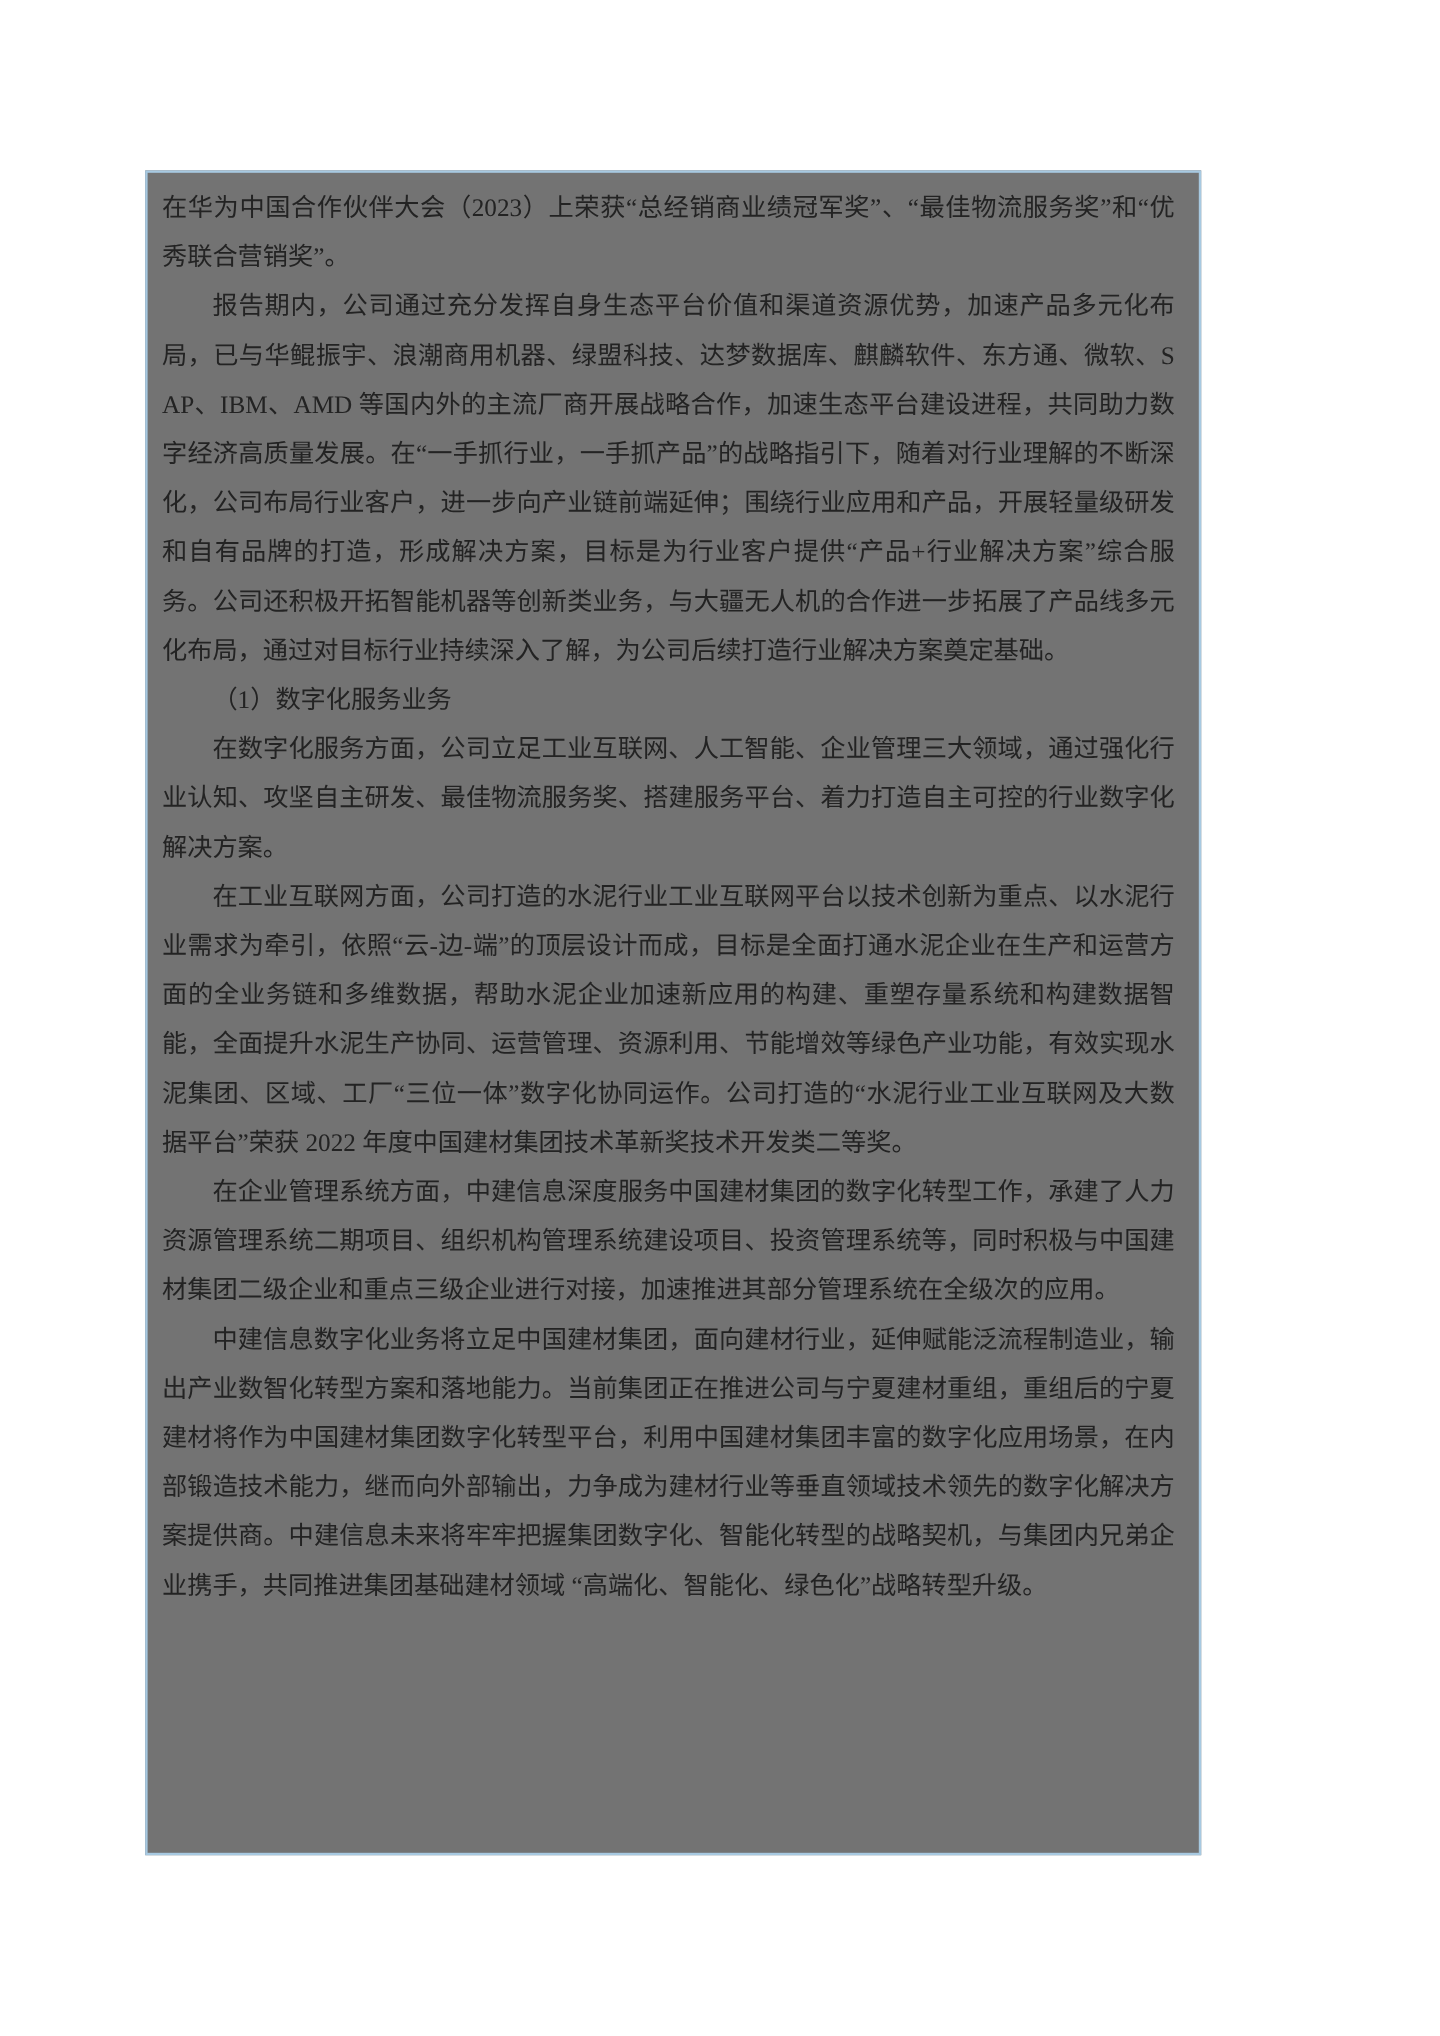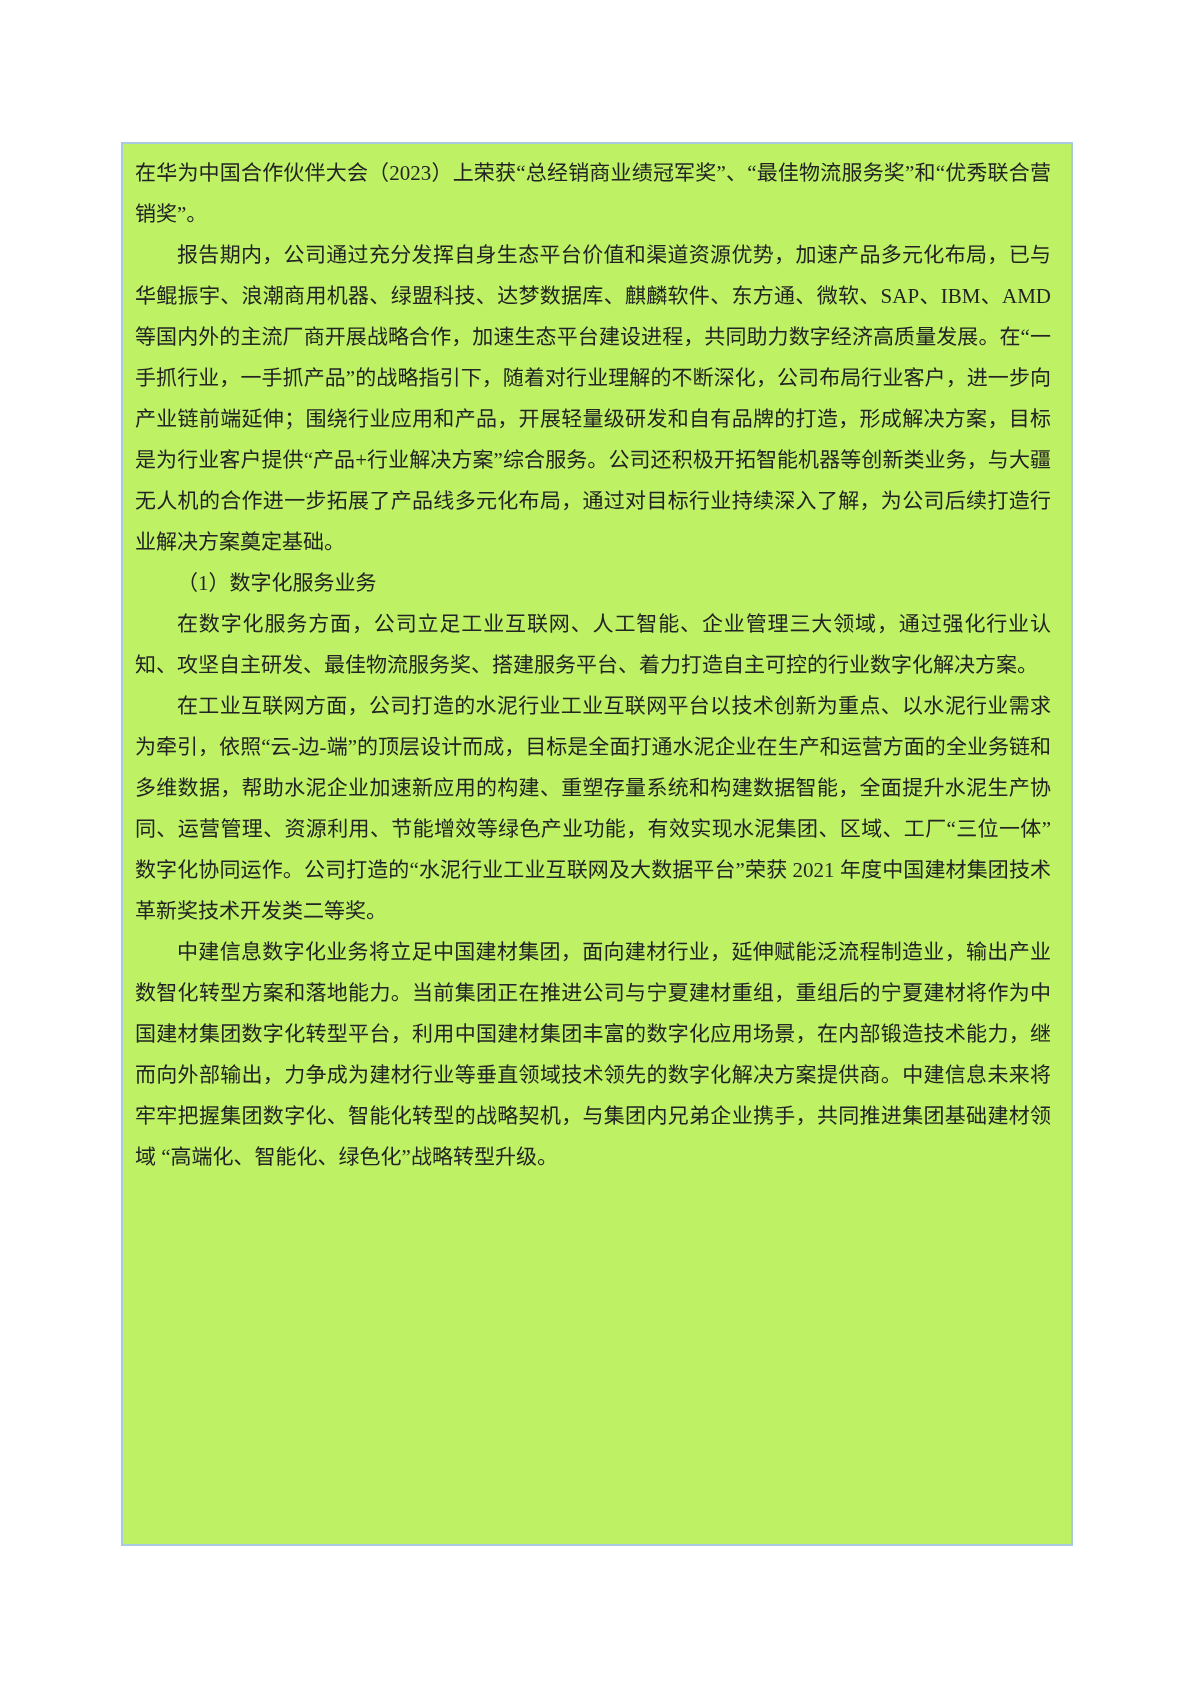--- a/index.html
+++ b/index.html
@@ -18,24 +18,24 @@
     width: 1200px;
     height: 1697px;
     background: #ffffff;
     overflow: hidden;
   }
 
   .doc-frame {
     position: absolute;
     left: 121px;
     top: 142px;
-    width: 952px;
+    width: 880px;
     min-height: 1404px;
     border: 2px solid #a7c9e1;
-    background: #bef264;
+    background: #737373;
     padding: 9px 20px 14px 12px;
   }
 
   .para {
     font-size: 21px;
     line-height: 41px;
     color: #232323;
     text-align: justify;
     text-justify: inter-ideograph;
     word-break: break-all;
@@ -47,16 +47,17 @@
 </style>
 </head>
 <body>
 
 <div class="page">
   <div class="doc-frame">
     <p class="para">在华为中国合作伙伴大会（2023）上荣获“总经销商业绩冠军奖”、“最佳物流服务奖”和“优秀联合营销奖”。</p>
     <p class="para indent">报告期内，公司通过充分发挥自身生态平台价值和渠道资源优势，加速产品多元化布局，已与华鲲振宇、浪潮商用机器、绿盟科技、达梦数据库、麒麟软件、东方通、微软、SAP、IBM、AMD 等国内外的主流厂商开展战略合作，加速生态平台建设进程，共同助力数字经济高质量发展。在“一手抓行业，一手抓产品”的战略指引下，随着对行业理解的不断深化，公司布局行业客户，进一步向产业链前端延伸；围绕行业应用和产品，开展轻量级研发和自有品牌的打造，形成解决方案，目标是为行业客户提供“产品+行业解决方案”综合服务。公司还积极开拓智能机器等创新类业务，与大疆无人机的合作进一步拓展了产品线多元化布局，通过对目标行业持续深入了解，为公司后续打造行业解决方案奠定基础。</p>
     <p class="para indent">（1）数字化服务业务</p>
     <p class="para indent">在数字化服务方面，公司立足工业互联网、人工智能、企业管理三大领域，通过强化行业认知、攻坚自主研发、最佳物流服务奖、搭建服务平台、着力打造自主可控的行业数字化解决方案。</p>
-    <p class="para indent">在工业互联网方面，公司打造的水泥行业工业互联网平台以技术创新为重点、以水泥行业需求为牵引，依照“云-边-端”的顶层设计而成，目标是全面打通水泥企业在生产和运营方面的全业务链和多维数据，帮助水泥企业加速新应用的构建、重塑存量系统和构建数据智能，全面提升水泥生产协同、运营管理、资源利用、节能增效等绿色产业功能，有效实现水泥集团、区域、工厂“三位一体”数字化协同运作。公司打造的“水泥行业工业互联网及大数据平台”荣获 2021 年度中国建材集团技术革新奖技术开发类二等奖。</p>
+    <p class="para indent">在工业互联网方面，公司打造的水泥行业工业互联网平台以技术创新为重点、以水泥行业需求为牵引，依照“云-边-端”的顶层设计而成，目标是全面打通水泥企业在生产和运营方面的全业务链和多维数据，帮助水泥企业加速新应用的构建、重塑存量系统和构建数据智能，全面提升水泥生产协同、运营管理、资源利用、节能增效等绿色产业功能，有效实现水泥集团、区域、工厂“三位一体”数字化协同运作。公司打造的“水泥行业工业互联网及大数据平台”荣获 2022 年度中国建材集团技术革新奖技术开发类二等奖。</p>
+    <p class="para indent">在企业管理系统方面，中建信息深度服务中国建材集团的数字化转型工作，承建了人力资源管理系统二期项目、组织机构管理系统建设项目、投资管理系统等，同时积极与中国建材集团二级企业和重点三级企业进行对接，加速推进其部分管理系统在全级次的应用。</p>
     <p class="para indent">中建信息数字化业务将立足中国建材集团，面向建材行业，延伸赋能泛流程制造业，输出产业数智化转型方案和落地能力。当前集团正在推进公司与宁夏建材重组，重组后的宁夏建材将作为中国建材集团数字化转型平台，利用中国建材集团丰富的数字化应用场景，在内部锻造技术能力，继而向外部输出，力争成为建材行业等垂直领域技术领先的数字化解决方案提供商。中建信息未来将牢牢把握集团数字化、智能化转型的战略契机，与集团内兄弟企业携手，共同推进集团基础建材领域 “高端化、智能化、绿色化”战略转型升级。</p>
   </div>
 </div>
 
 </body></html>

